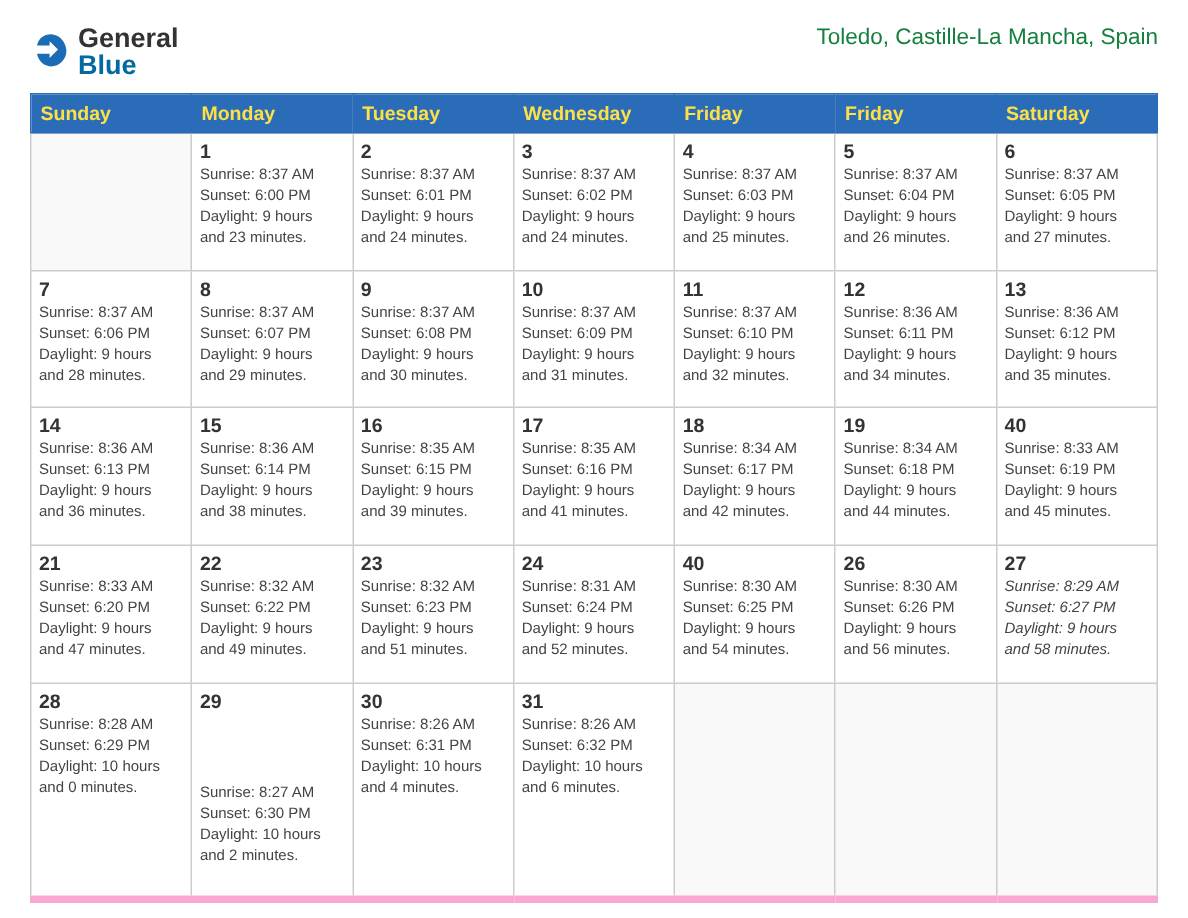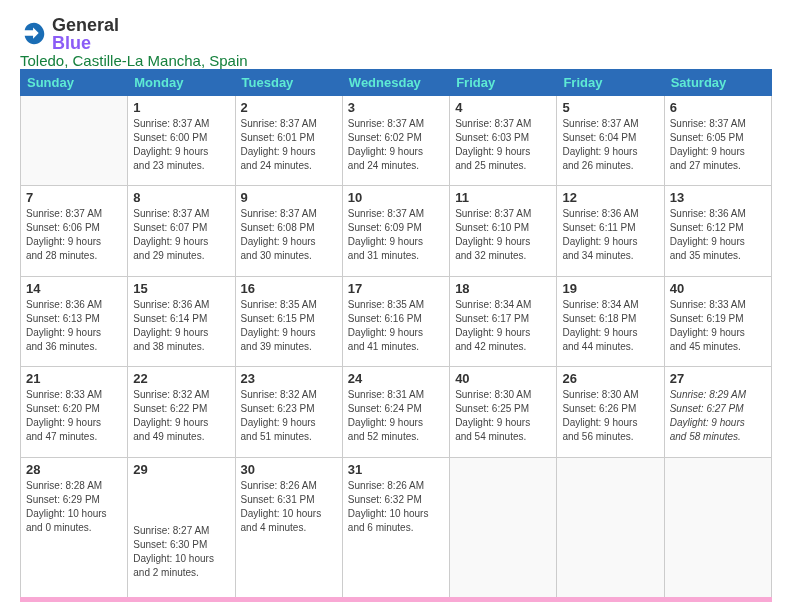--- a/index.html
+++ b/index.html
@@ -14,41 +14,41 @@
       width: 792px;
       height: 612px;
       padding: 16px 20px 10px 20px;
       display: flex;
       flex-direction: column;
     }
     .header {
       display: flex;
       justify-content: space-between;
       align-items: flex-start;
-      flex-direction: column;
+      margin-bottom: 10px;
     }
     .logo {
       display: flex;
       align-items: center;
       gap: 4px;
     }
     .logo-text {
       display: flex;
       flex-direction: column;
       line-height: 1;
     }
     .logo-general {
       font-size: 18px;
       font-weight: bold;
       color: #333;
     }
     .logo-blue {
       font-size: 18px;
       font-weight: bold;
-      color: #8b5cf6;
+      color: #0369a1;
     }
     .logo-icon {
       width: 28px;
       height: 28px;
     }
     .title-block {
       text-align: right;
     }
     .month-title {
       font-size: 32px;
@@ -59,21 +59,21 @@
       font-size: 15px;
       color: #15803d;
     }
     .calendar {
       width: 100%;
       border-collapse: collapse;
       flex: 1;
     }
     .calendar th {
       background-color: #2b6cb8;
-      color: #5eead4;
+      color: #fde047;
       font-size: 13px;
       font-weight: bold;
       padding: 5px 6px;
       text-align: left;
       border: 1px solid #2b6cb8;
     }
     .calendar td {
       border: 1px solid #ccc;
       vertical-align: top;
       padding: 4px 5px;

